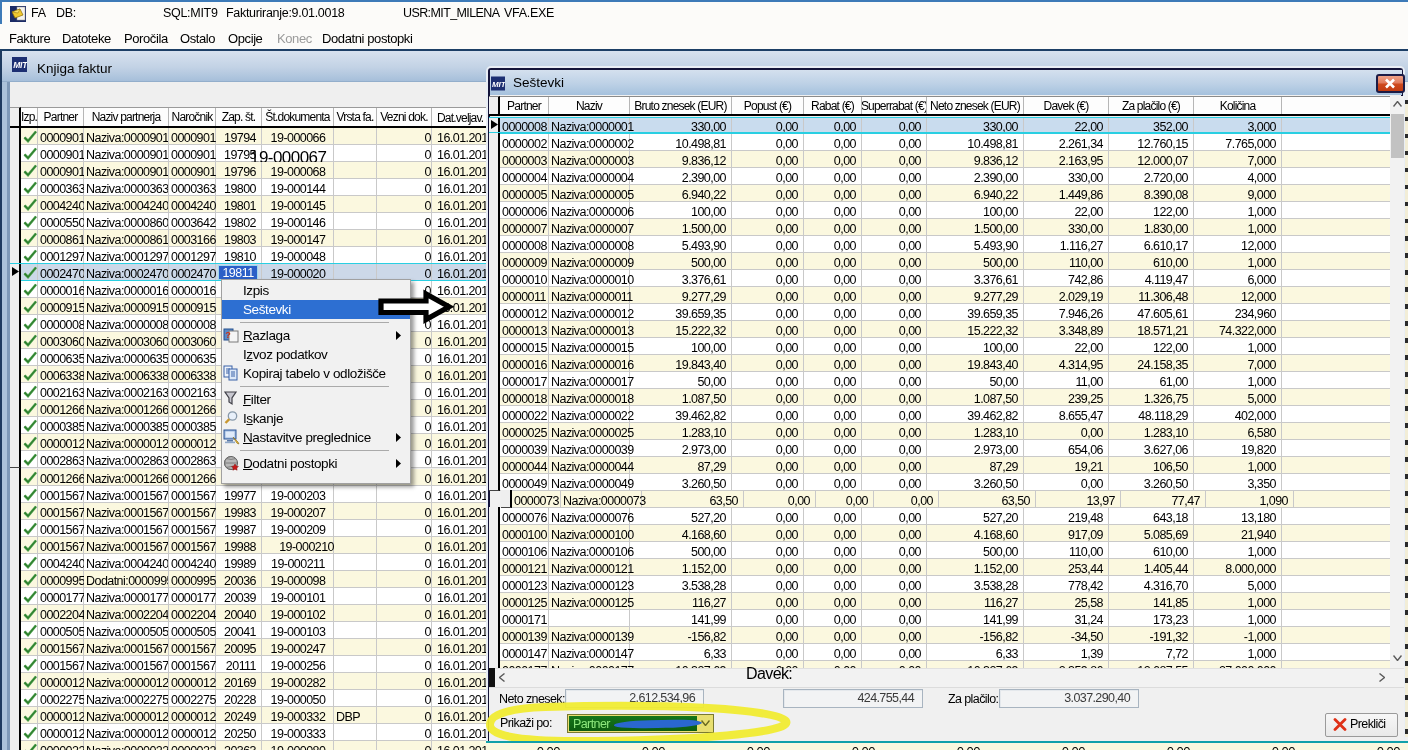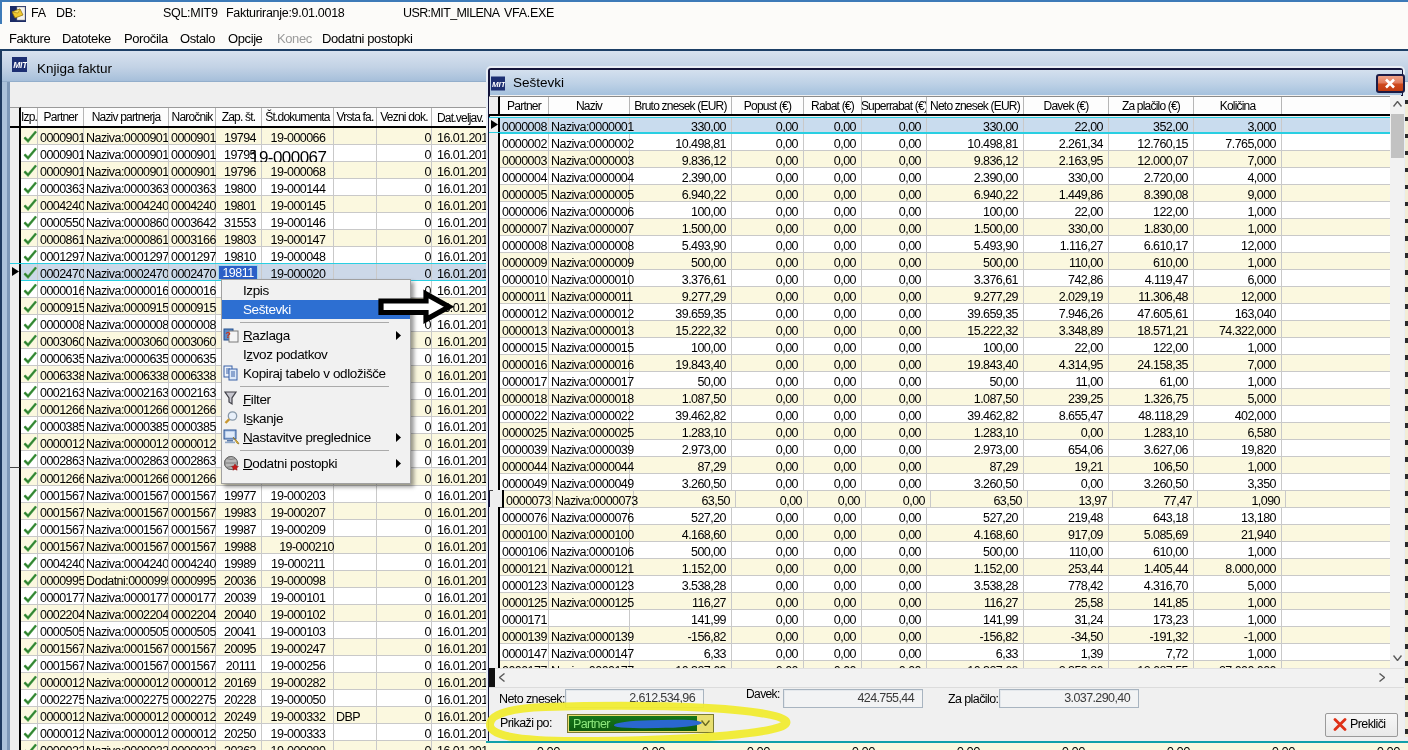--- a/index.html
+++ b/index.html
@@ -185,21 +185,21 @@
       <div style="position:absolute;left:421px;top:0;width:1px;height:17.05px;background:#c9c9c9;"></div>
       <div style="position:absolute;left:12px;top:0;width:16px;height:17.05px;">
         <svg width="15" height="13" viewBox="0 0 15 13" style="position:absolute;left:1px;top:2px;">
           <path d="M1.5,7.5 L5,11 L13,1.5" fill="none" stroke="#4ca14c" stroke-width="2.6"></path>
           <path d="M1.5,7.5 L5,11 L13,1.5" fill="none" stroke="#2d7a2d" stroke-width="1.1"></path>
         </svg>
       </div>
       <div class="t" style="left:30px;top:3px;width:44px;text-align:left;overflow:hidden;font-size:12.5px;letter-spacing:-0.55px;">0000550</div>
       <div class="t" style="left:76px;top:3px;width:82px;text-align:left;overflow:hidden;font-size:12.5px;letter-spacing:-0.55px;">Naziva:0000860</div>
       <div class="t" style="left:161px;top:3px;width:45px;overflow:hidden;font-size:12.5px;letter-spacing:-0.55px;">0003642</div>
-      <div class="t" style="left:206px;top:3px;width:40px;text-align:right;font-size:12.5px;letter-spacing:-0.55px;">31553</div>
+      <div class="t" style="left:206px;top:3px;width:40px;text-align:right;font-size:12.5px;letter-spacing:-0.55px;">19802</div>
       <div class="t" style="left:252px;top:3px;width:72px;text-align:center;font-size:12.5px;letter-spacing:-0.55px;">19-000146</div>
       <div class="t" style="left:404px;top:3px;width:17px;text-align:right;font-size:12.5px;letter-spacing:-0.55px;">0</div>
       <div class="t" style="left:427px;top:3px;font-size:12.5px;letter-spacing:-0.55px;">16.01.201</div>
     </div>
     <div style="position:absolute;left:0;top:102.3px;width:477px;height:17.05px;background:#fbf8df;border-bottom:1px solid #c9c9c9;">
       <div style="position:absolute;left:0;top:-1px;width:11px;height:18.05px;background:#efefef;border-bottom:1px solid #444;border-right:2px solid #000;"></div>
       <div style="position:absolute;left:27px;top:0;width:1px;height:17.05px;background:#c9c9c9;"></div>
       <div style="position:absolute;left:73px;top:0;width:1px;height:17.05px;background:#c9c9c9;"></div>
       <div style="position:absolute;left:158px;top:0;width:1px;height:17.05px;background:#c9c9c9;"></div>
       <div style="position:absolute;left:205px;top:0;width:1px;height:17.05px;background:#c9c9c9;"></div>
@@ -1281,21 +1281,21 @@
       <div style="position:absolute;left:792px;top:0;width:1px;height:17.0px;background:#c9c9c9;"></div>
       <div class="t" style="left:13px;top:3px;font-size:12.5px;letter-spacing:-0.55px;">0000012</div>
       <div class="t" style="left:62px;top:3px;font-size:12.5px;letter-spacing:-0.55px;">Naziva:0000012</div>
       <div class="t" style="left:141px;top:3px;width:96px;text-align:right;font-size:12.5px;letter-spacing:-0.55px;">39.659,35</div>
       <div class="t" style="left:243px;top:3px;width:66px;text-align:right;font-size:12.5px;letter-spacing:-0.55px;">0,00</div>
       <div class="t" style="left:315px;top:3px;width:52px;text-align:right;font-size:12.5px;letter-spacing:-0.55px;">0,00</div>
       <div class="t" style="left:373px;top:3px;width:59px;text-align:right;font-size:12.5px;letter-spacing:-0.55px;">0,00</div>
       <div class="t" style="left:438px;top:3px;width:91px;text-align:right;font-size:12.5px;letter-spacing:-0.55px;">39.659,35</div>
       <div class="t" style="left:535px;top:3px;width:79px;text-align:right;font-size:12.5px;letter-spacing:-0.55px;">7.946,26</div>
       <div class="t" style="left:620px;top:3px;width:79px;text-align:right;font-size:12.5px;letter-spacing:-0.55px;">47.605,61</div>
-      <div class="t" style="left:705px;top:3px;width:82px;text-align:right;font-size:12.5px;letter-spacing:-0.55px;">163,040</div>
+      <div class="t" style="left:705px;top:3px;width:82px;text-align:right;font-size:12.5px;letter-spacing:-0.55px;">234,960</div>
     </div>
     <div style="position:absolute;left:0;top:204.0px;width:901px;height:17.0px;background:#fbf8df;border-bottom:1px solid #c9c9c9;">
       <div style="position:absolute;left:0;top:-1px;width:11px;height:18.0px;background:#efefef;border-bottom:1px solid #444;border-right:2px solid #000;"></div>
       <div style="position:absolute;left:59px;top:0;width:1px;height:17.0px;background:#c9c9c9;"></div>
       <div style="position:absolute;left:140px;top:0;width:1px;height:17.0px;background:#c9c9c9;"></div>
       <div style="position:absolute;left:242px;top:0;width:1px;height:17.0px;background:#c9c9c9;"></div>
       <div style="position:absolute;left:314px;top:0;width:1px;height:17.0px;background:#c9c9c9;"></div>
       <div style="position:absolute;left:372px;top:0;width:1px;height:17.0px;background:#c9c9c9;"></div>
       <div style="position:absolute;left:437px;top:0;width:1px;height:17.0px;background:#c9c9c9;"></div>
       <div style="position:absolute;left:534px;top:0;width:1px;height:17.0px;background:#c9c9c9;"></div>
@@ -1513,21 +1513,21 @@
       <div class="t" style="left:62px;top:3px;font-size:12.5px;letter-spacing:-0.55px;">Naziva:0000049</div>
       <div class="t" style="left:141px;top:3px;width:96px;text-align:right;font-size:12.5px;letter-spacing:-0.55px;">3.260,50</div>
       <div class="t" style="left:243px;top:3px;width:66px;text-align:right;font-size:12.5px;letter-spacing:-0.55px;">0,00</div>
       <div class="t" style="left:315px;top:3px;width:52px;text-align:right;font-size:12.5px;letter-spacing:-0.55px;">0,00</div>
       <div class="t" style="left:373px;top:3px;width:59px;text-align:right;font-size:12.5px;letter-spacing:-0.55px;">0,00</div>
       <div class="t" style="left:438px;top:3px;width:91px;text-align:right;font-size:12.5px;letter-spacing:-0.55px;">3.260,50</div>
       <div class="t" style="left:535px;top:3px;width:79px;text-align:right;font-size:12.5px;letter-spacing:-0.55px;">0,00</div>
       <div class="t" style="left:620px;top:3px;width:79px;text-align:right;font-size:12.5px;letter-spacing:-0.55px;">3.260,50</div>
       <div class="t" style="left:705px;top:3px;width:82px;text-align:right;font-size:12.5px;letter-spacing:-0.55px;">3,350</div>
     </div>
-    <div style="position:absolute;left:4px;top:374.0px;width:901px;height:17.0px;background:#fbf8df;border-bottom:1px solid #c9c9c9;">
+    <div style="position:absolute;left:12px;top:374.0px;width:901px;height:17.0px;background:#fbf8df;border-bottom:1px solid #c9c9c9;">
       <div style="position:absolute;left:0;top:-1px;width:11px;height:18.0px;background:#efefef;border-bottom:1px solid #444;border-right:2px solid #000;"></div>
       <div style="position:absolute;left:59px;top:0;width:1px;height:17.0px;background:#c9c9c9;"></div>
       <div style="position:absolute;left:140px;top:0;width:1px;height:17.0px;background:#c9c9c9;"></div>
       <div style="position:absolute;left:242px;top:0;width:1px;height:17.0px;background:#c9c9c9;"></div>
       <div style="position:absolute;left:314px;top:0;width:1px;height:17.0px;background:#c9c9c9;"></div>
       <div style="position:absolute;left:372px;top:0;width:1px;height:17.0px;background:#c9c9c9;"></div>
       <div style="position:absolute;left:437px;top:0;width:1px;height:17.0px;background:#c9c9c9;"></div>
       <div style="position:absolute;left:534px;top:0;width:1px;height:17.0px;background:#c9c9c9;"></div>
       <div style="position:absolute;left:619px;top:0;width:1px;height:17.0px;background:#c9c9c9;"></div>
       <div style="position:absolute;left:704px;top:0;width:1px;height:17.0px;background:#c9c9c9;"></div>
@@ -1787,21 +1787,21 @@
 <svg class="a" style="left:499px;top:673px;" width="6" height="9" viewBox="0 0 6 9">
     <path d="M5.5,0.5 L0.5,4.5 L5.5,8.5" fill="none" stroke="#5a5a5a" stroke-width="1.4"></path>
   </svg>
 <svg class="a" style="left:1379px;top:673px;" width="6" height="9" viewBox="0 0 6 9">
     <path d="M0.5,0.5 L5.5,4.5 L0.5,8.5" fill="none" stroke="#5a5a5a" stroke-width="1.4"></path>
   </svg>
 <div class="a" style="left:489px;top:687px;width:915px;height:54px;background:#f0f0f0;border-top:1px solid #dcdcdc;"></div>
 <div class="t" style="left:499px;top:691.5px;font-size:12.5px;letter-spacing:-0.6px;">Neto znesek:</div>
 <div class="a" style="left:565px;top:688.5px;width:139px;height:19.5px;background:#f2f3f4;border:1px solid #a8b4c0;box-shadow:inset 1px 1px 0 #e4e8ec;"></div>
 <div class="t" style="left:565px;top:691px;width:130px;text-align:right;font-size:12.5px;letter-spacing:-0.6px;color:#3a3a3a;">2.612.534,96</div>
-<div class="t" style="left:746px;top:687px;font-size:12px;letter-spacing:-0.6px;">Davek:</div>
+<div class="t" style="left:746px;top:665px;font-size:16px;letter-spacing:-0.6px;">Davek:</div>
 <div class="a" style="left:783px;top:688.5px;width:140px;height:19.5px;background:#f2f3f4;border:1px solid #a8b4c0;box-shadow:inset 1px 1px 0 #e4e8ec;"></div>
 <div class="t" style="left:783px;top:691px;width:131px;text-align:right;font-size:12.5px;letter-spacing:-0.6px;color:#3a3a3a;">424.755,44</div>
 <div class="t" style="left:948px;top:691.5px;font-size:12.5px;letter-spacing:-0.6px;">Za plačilo:</div>
 <div class="a" style="left:999px;top:688.5px;width:140px;height:19.5px;background:#f2f3f4;border:1px solid #a8b4c0;box-shadow:inset 1px 1px 0 #e4e8ec;"></div>
 <div class="t" style="left:999px;top:691px;width:131px;text-align:right;font-size:12.5px;letter-spacing:-0.6px;color:#3a3a3a;">3.037.290,40</div>
 <div class="t" style="left:500px;top:716px;font-size:12.5px;letter-spacing:-0.6px;">Prikaži po:</div>
 <div class="a" style="left:567px;top:713.5px;width:147px;height:19.5px;border:1.5px solid #7a7a30;background:#e8df70;"></div>
 <div class="a" style="left:569px;top:715.5px;width:128px;height:15.5px;background:linear-gradient(180deg,#15761a,#0c5c10);"></div>
 <div class="a" style="left:614px;top:719.5px;width:88px;height:7.5px;background:#2a67cf;border-radius:50% 40% 50% 60% / 70% 60% 70% 50%;transform:rotate(-1.2deg);"></div>
 <div class="t" style="left:573px;top:716.5px;font-size:12.5px;letter-spacing:-0.6px;color:#8fe87e;">Partner</div>

